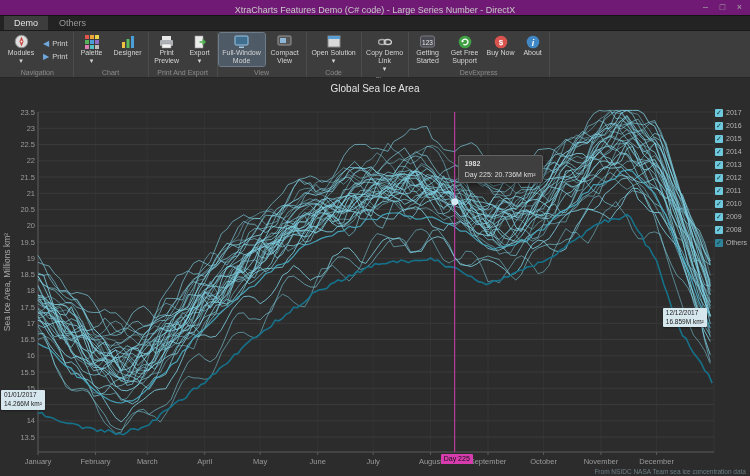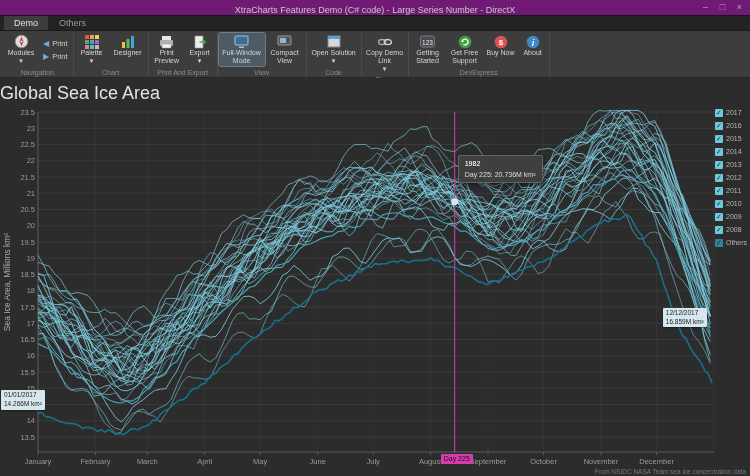--- a/index.html
+++ b/index.html
@@ -28,21 +28,21 @@
   .rb.selected{background:#4e5a66;outline:1px solid #6e7c8a;}
   .ric{height:15px;display:flex;align-items:center;justify-content:center;}
   .rlab{font-size:7px;color:#d4d4d4;text-align:center;line-height:1.15;white-space:pre-line;}
   .rcol{display:flex;flex-direction:column;justify-content:flex-start;margin-top:5px;}
   .rsmall{display:flex;align-items:center;gap:3px;font-size:7.5px;color:#d0d0d0;padding:2px 4px;}
   .ricS{display:flex;align-items:center;}
 
   
   .chart{position:relative;height:398px;background:#2c2c2c;}
   .chart svg{display:block;position:absolute;left:0;top:0;}
-  .chart-title{position:absolute;top:5px;left:0;width:100%;text-align:left;font-size:18px;color:#e3e3e3;}
+  .chart-title{position:absolute;top:5px;left:0;width:100%;text-align:center;font-size:10px;color:#e3e3e3;}
   .legend{position:absolute;right:3px;top:30px;display:flex;flex-direction:column;gap:4px;}
   .litem{display:flex;align-items:center;gap:3px;height:9px;}
   .lbox{width:8px;height:8px;font-size:7px;line-height:8px;text-align:center;color:#10333d;border-radius:1px;}
   .llab{font-size:7px;color:#b5b5b5;}
   #overlays{position:absolute;left:0;top:0;width:100%;height:100%;}
   .tooltip{position:absolute;background:#3f3f3f;border:1px solid #646464;border-radius:2px;padding:2px 6px;font-size:7px;color:#dddddd;line-height:1.6;box-shadow:1px 2px 4px rgba(0,0,0,.45);white-space:nowrap;}
   .tooltip div:first-child{font-weight:bold;}
   .flag{position:absolute;background:#d7e7ee;color:#1b1b1b;font-size:6.5px;line-height:1.35;padding:1px 3px;border-radius:1px;white-space:nowrap;box-shadow:0 1px 2px rgba(0,0,0,.4);}
   .xbadge{position:absolute;background:#d63cae;color:#141414;font-size:7px;line-height:10px;padding:0 3px;border-radius:1px;}
   .srcnote{position:absolute;right:4px;bottom:1px;font-size:6.5px;color:#6b7d85;}

